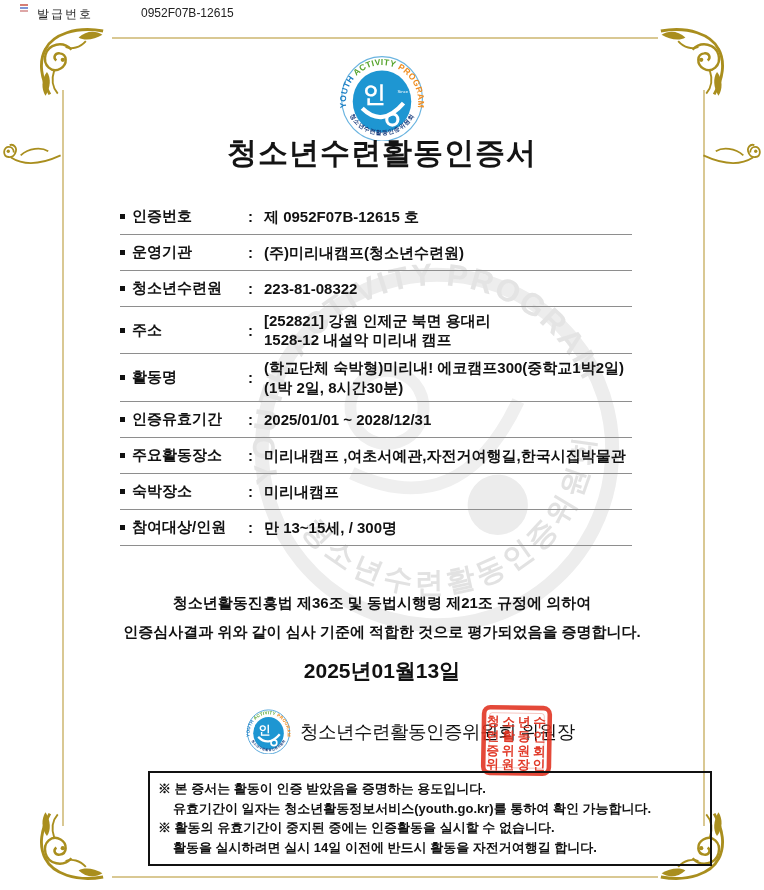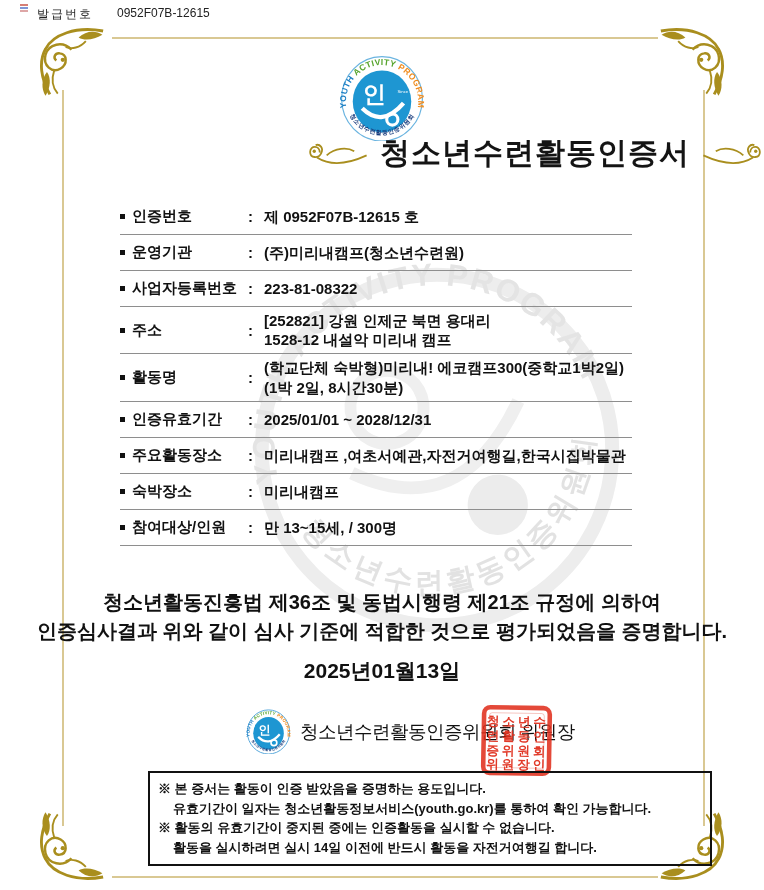--- a/index.html
+++ b/index.html
@@ -2,54 +2,54 @@
 <html><head>
 <meta charset="utf-8">
 <style>
   html,body{margin:0;padding:0;background:#fff;}
   .page{position:relative;width:764px;height:890px;background:#fff;overflow:hidden;
         font-family:"Liberation Sans",sans-serif;color:#111;}
   
   .tiny-mark{position:absolute;left:20px;top:4px;width:8px;height:8px;
              background:linear-gradient(#c0392b 0 2px,#fff 2px 3px,#3a5fc0 3px 5px,#fff 5px 6px,#c77 6px 8px);
              opacity:.65;}
-  .issue-row{position:absolute;left:37px;top:6px;display:flex;gap:24px;font-size:12px;color:#222;}
+  .issue-row{position:absolute;left:37px;top:6px;display:flex;gap:48px;font-size:12px;color:#222;}
   .issue-row .lbl{letter-spacing:2px;}
   
   .gold-line{position:absolute;background:#d9c893;}
   .gl-top{left:112px;top:37px;width:546px;height:2px;}
   .gl-bottom{left:112px;top:876px;width:546px;height:2px;}
   .gl-left{left:62px;top:90px;width:2px;height:736px;}
   .gl-right{left:703px;top:90px;width:2px;height:736px;}
   .corner{position:absolute;width:72px;height:72px;}
   .c-tl{left:34px;top:26px;}
   .c-tr{left:658px;top:26px;transform:scaleX(-1);}
   .c-bl{left:34px;top:810px;transform:scaleY(-1);}
   .c-br{left:658px;top:810px;transform:scale(-1,-1);}
   
   .watermark{position:absolute;left:222px;top:235px;width:430px;height:430px;
              transform:rotate(-18deg);pointer-events:none;}
   
   .logo-top{position:absolute;left:339px;top:55px;width:86px;height:86px;}
   
   .title-row{position:absolute;left:0;top:133px;width:100%;display:flex;
-             justify-content:flex-end;align-items:center;gap:12px;}
+             justify-content:space-between;align-items:center;gap:12px;}
   .page-title{font-size:30px;font-weight:bold;letter-spacing:1px;color:#141414;}
   .title-flourish{width:62px;height:34px;}
   .tf-right{transform:scaleX(-1);}
   
   .fields{position:absolute;left:120px;top:199px;width:512px;}
   .field-row{display:flex;align-items:center;border-bottom:1px solid #8e8e8e;padding:4px 0;min-height:27px;}
   .f-label{width:128px;display:flex;align-items:center;gap:7px;font-size:15px;font-weight:bold;flex-shrink:0;}
   .bullet{width:5px;height:5px;background:#111;flex-shrink:0;}
   .f-colon{width:16px;font-size:15px;font-weight:bold;flex-shrink:0;}
   .f-value{flex:1;font-size:15px;font-weight:bold;line-height:1.28;white-space:pre-line;}
   
   .statement{position:absolute;left:0;top:588px;width:100%;text-align:center;
-             font-size:20px;font-weight:bold;line-height:29px;}
+             font-size:15px;font-weight:bold;line-height:29px;}
   .date-line{position:absolute;left:0;top:657px;width:100%;text-align:center;
              font-size:21px;font-weight:bold;}
   
   .signature{position:absolute;left:0;top:704px;width:100%;height:80px;}
   .sig-inner{position:absolute;left:246px;top:4px;display:flex;align-items:center;gap:9px;height:46px;}
   .logo-small{width:45px;height:45px;}
   .sig-text{font-size:18.5px;font-weight:normal;letter-spacing:-0.5px;white-space:nowrap;}
   .seal{position:absolute;left:480px;top:0px;width:73px;height:73px;}
   
   .note-box{position:absolute;left:148px;top:771px;width:564px;box-sizing:border-box;
@@ -203,21 +203,21 @@
       <div class="f-label">
           <span class="bullet"></span>
           <span>운영기관</span>
         </div>
       <div class="f-colon">:</div>
       <div class="f-value">(주)미리내캠프(청소년수련원)</div>
     </div>
     <div class="field-row">
       <div class="f-label">
           <span class="bullet"></span>
-          <span>사업자등록번호</span>
+          <span>청소년수련원</span>
         </div>
       <div class="f-colon">:</div>
       <div class="f-value">223-81-08322</div>
     </div>
     <div class="field-row">
       <div class="f-label">
           <span class="bullet"></span>
           <span>주소</span>
         </div>
       <div class="f-colon">:</div>

